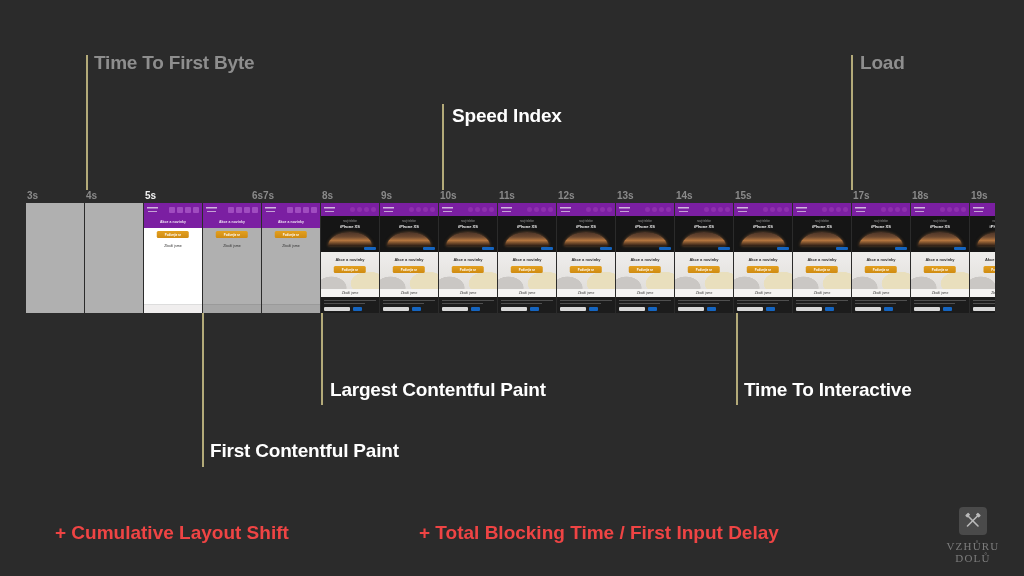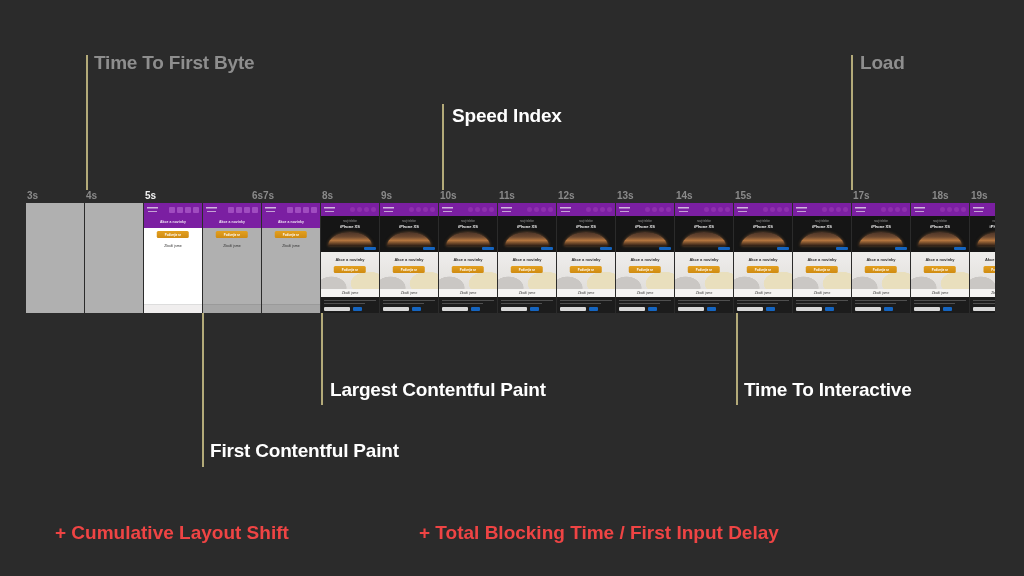--- a/index.html
+++ b/index.html
@@ -223,21 +223,21 @@
       <div class="tick-label" style="left: 322px;">8s</div>
       <div class="tick-label" style="left: 381px;">9s</div>
       <div class="tick-label" style="left: 440px;">10s</div>
       <div class="tick-label" style="left: 499px;">11s</div>
       <div class="tick-label" style="left: 558px;">12s</div>
       <div class="tick-label" style="left: 617px;">13s</div>
       <div class="tick-label" style="left: 676px;">14s</div>
       <div class="tick-label" style="left: 735px;">15s</div>
       <div class="tick-label" style="left: 794px; margin-top: 30px;">16s</div>
       <div class="tick-label" style="left: 853px;">17s</div>
-      <div class="tick-label" style="left: 932px;">18s</div>
+      <div class="tick-label" style="left: 912px;">18s</div>
       <div class="tick-label" style="left: 971px;">19s</div>
     </div>
 
   <div class="filmstrip" id="filmstrip">
       <div class="frame blank" title="3s" style="width: 59px;"></div>
       <div class="frame blank" title="4s" style="width: 59px;"></div>
       <div class="frame" title="5s" style="width: 59px;">
         <div class="mini-nav">
           <div class="mini-logo"></div>
           <div class="mini-icons">
@@ -664,14 +664,30 @@
           <div class="inp"></div>
         </div>
       </div>
     </div>
 
   <div id="notes">
       <div class="note" style="left: 55px; top: 522px; font-size: 19px;">+ Cumulative Layout Shift</div>
       <div class="note" style="left: 419px; top: 522px; font-size: 19px;">+ Total Blocking Time / First Input Delay</div>
     </div>
 
+  <div class="logo">
+    <div class="logo-badge">
+      <svg width="18" height="18" viewBox="0 0 18 18" aria-hidden="true">
+        <g stroke="#b9b9b9" stroke-width="1.6" stroke-linecap="round">
+          <line x1="3.5" y1="3.5" x2="14" y2="14"></line>
+          <line x1="14" y1="3.5" x2="3.5" y2="14"></line>
+        </g>
+        <rect x="1.6" y="1.6" width="4.2" height="3" rx="0.6" fill="#b9b9b9" transform="rotate(-45 3.7 3.1)"></rect>
+        <rect x="12.2" y="1.6" width="4.2" height="3" rx="0.6" fill="#b9b9b9" transform="rotate(45 14.3 3.1)"></rect>
+      </svg>
+    </div>
+    <div class="logo-text">
+      <div>VZHŮRU</div>
+      <div>DOLŮ</div>
+    </div>
+  </div>
 
 </div>
 
 </body></html>

